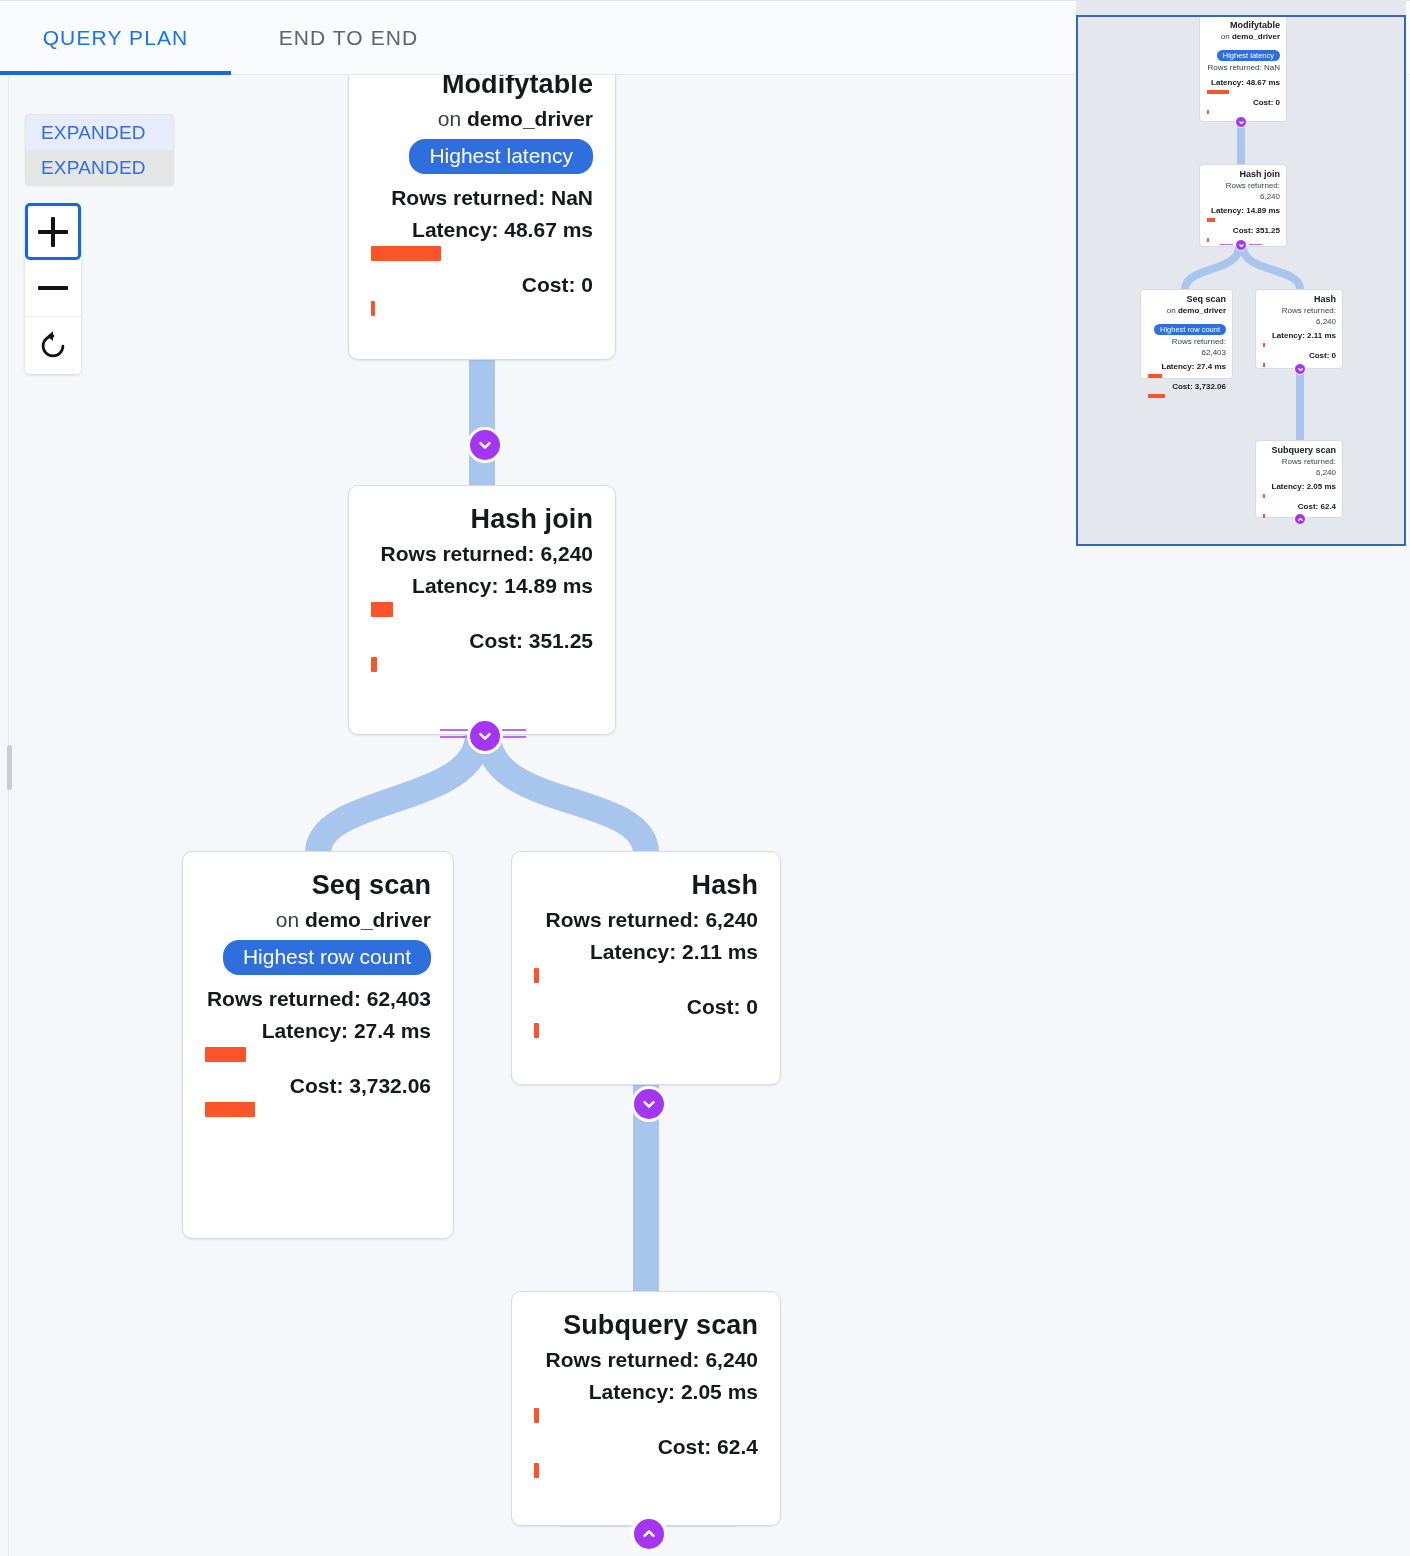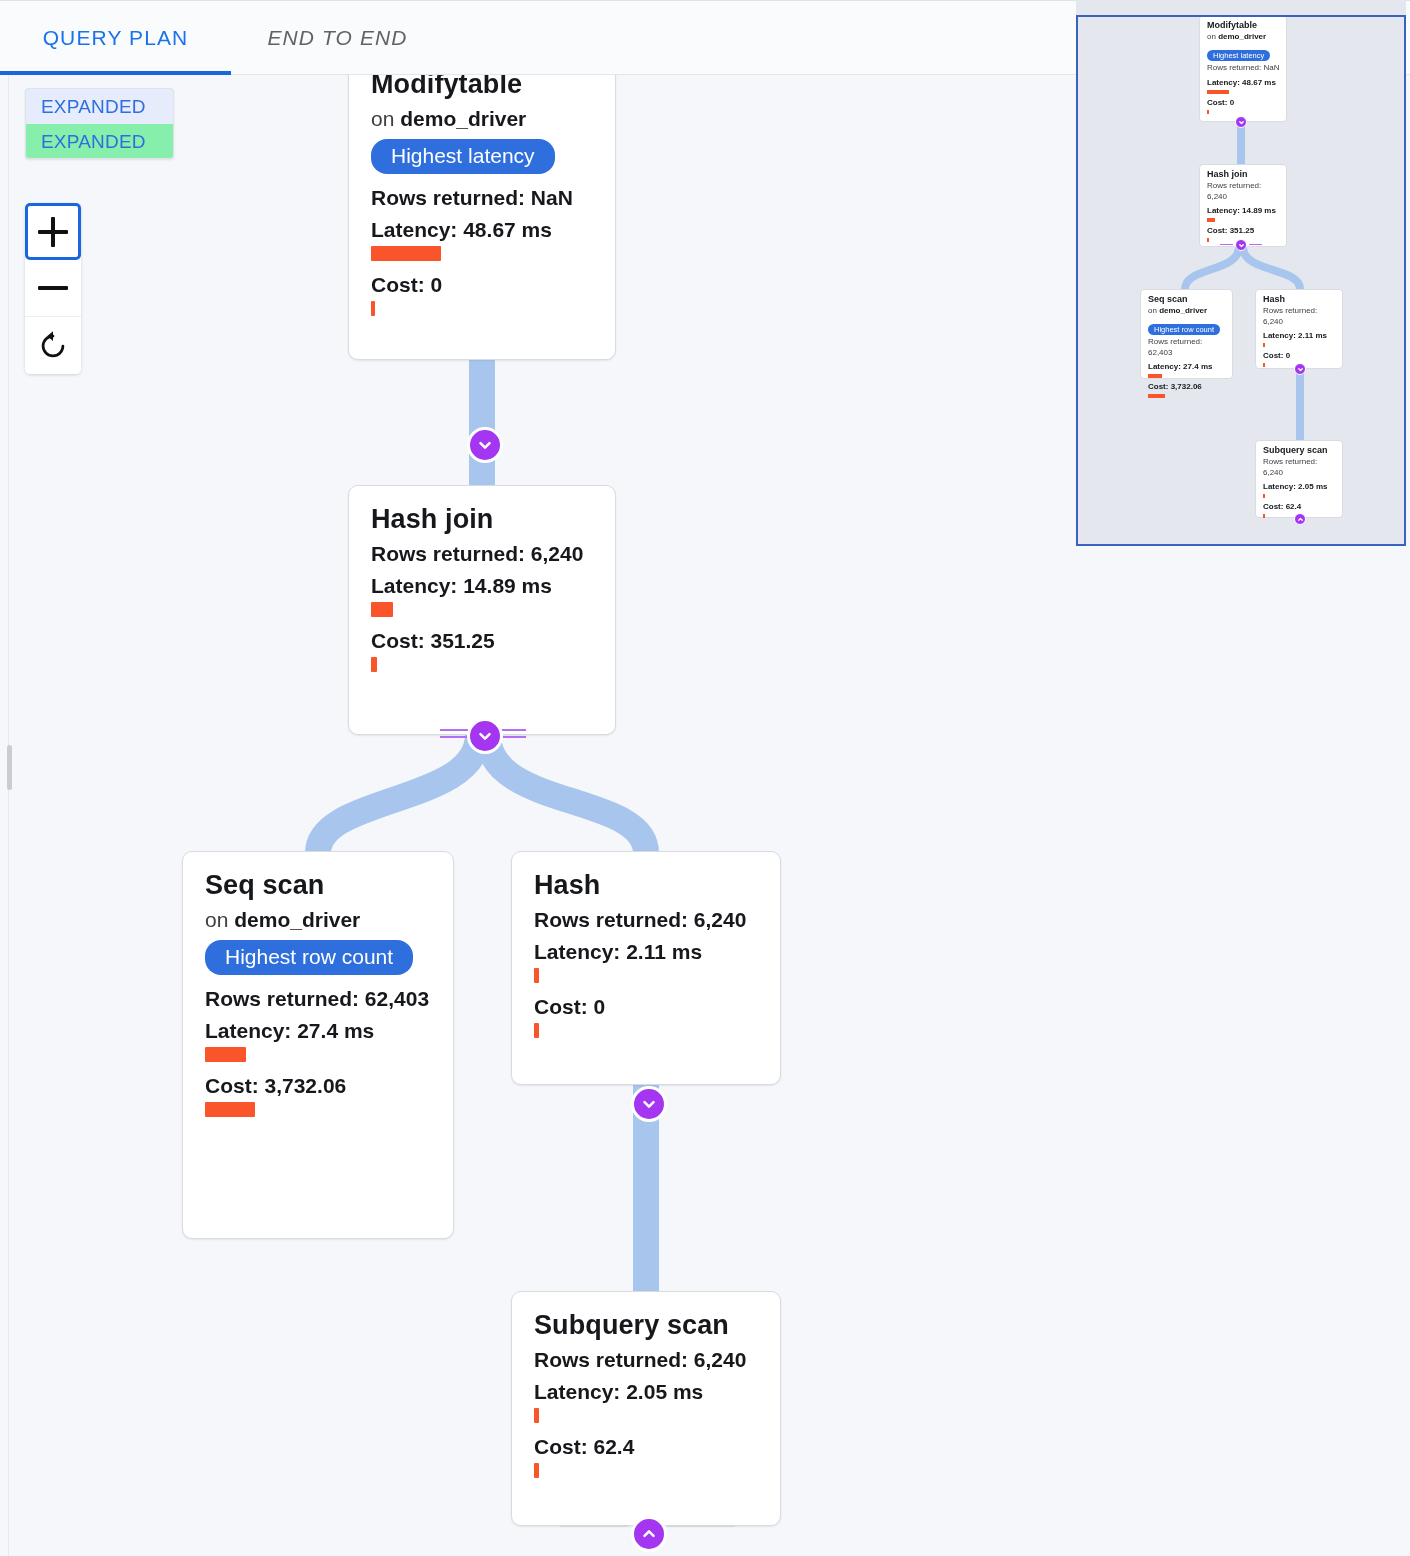--- a/index.html
+++ b/index.html
@@ -4,61 +4,61 @@
 <style>
   * { box-sizing: border-box; }
   html, body {
     margin: 0; padding: 0;
     width: 1410px; height: 1556px;
     font-family: "Liberation Sans", sans-serif;
     background: #f5f7fa;
     overflow: hidden;
   }
 
-  #root { position: relative; width: 1132px; height: 1556px; background: #f5f7fa; }
+  #root { position: relative; width: 1132px; height: 1556px; background: #f5f7fa; text-align: right; }
 
   
   .tabbar {
     position: absolute; left: 0; top: 0; width: 1410px; height: 75px;
     background: #fafbfc;
     border-top: 1px solid #dfe3e8;
     border-bottom: 1px solid #e3e6ea;
   }
   .tab {
     position: absolute; top: 0; height: 74px;
     display: flex; align-items: center; justify-content: center;
     font-size: 21px; letter-spacing: 1.1px; font-weight: 500;
     color: #5f6368; cursor: pointer; user-select: none;
     background: transparent;
   }
   .tab.active { color: #1a73e8; }
   .tab-underline {
     position: absolute; left: 0; bottom: 0; width: 100%; height: 4px; background: #1a66e0;
   }
   #tab-query-plan { left: 0px; width: 231px; }
-  #tab-end-to-end { left: 231px; width: 213px; font-style: italic; }
+  #tab-end-to-end { left: 242px; width: 213px; }
 
   
   .canvas {
     position: absolute; left: 0; top: 75px; width: 1410px; height: 1481px;
     background: #f5f7fa; overflow: hidden;
   }
   .left-rail {
     position: absolute; left: 8px; top: 0px; width: 1px; height: 1481px;
     background: #e6e9ee;
   }
   .rail-handle {
     position: absolute; left: 7px; top: 670px; width: 5px; height: 45px;
     background: #c8cdd3; border-radius: 3px;
   }
 
   
   .mode-switch {
-    position: absolute; left: 25px; top: 13px; width: 149px; height: 71px;
-    background: #86efac; border: 1px solid #e0e3e8; border-radius: 4px;
+    position: absolute; left: 25px; top: 39px; width: 149px; height: 71px;
+    background: #e5e5e5; border: 1px solid #e0e3e8; border-radius: 4px;
     box-shadow: 0 1px 2px rgba(60,64,67,.12);
     overflow: hidden;
   }
   .mode-opt {
     height: 35px; display: flex; align-items: center; padding-left: 15px;
     font-size: 19px; color: #2f6fdd; cursor: pointer; user-select: none;
     letter-spacing: .2px;
   }
   .mode-opt.selected { background: #e6ecfb; }
 

